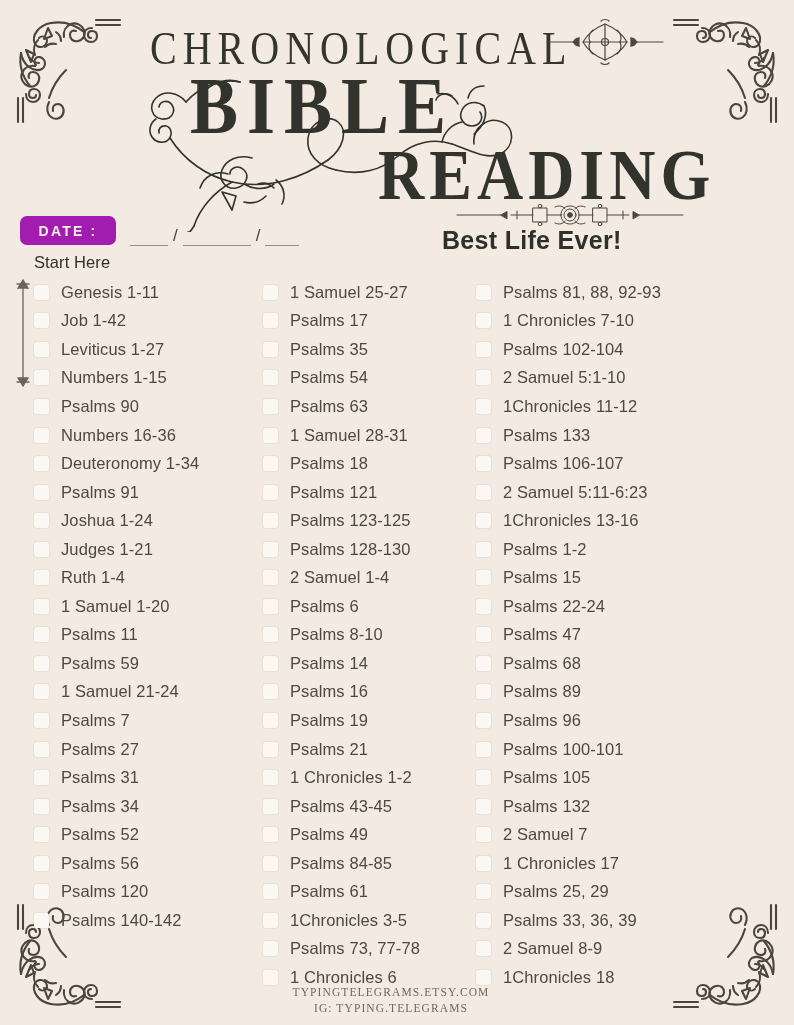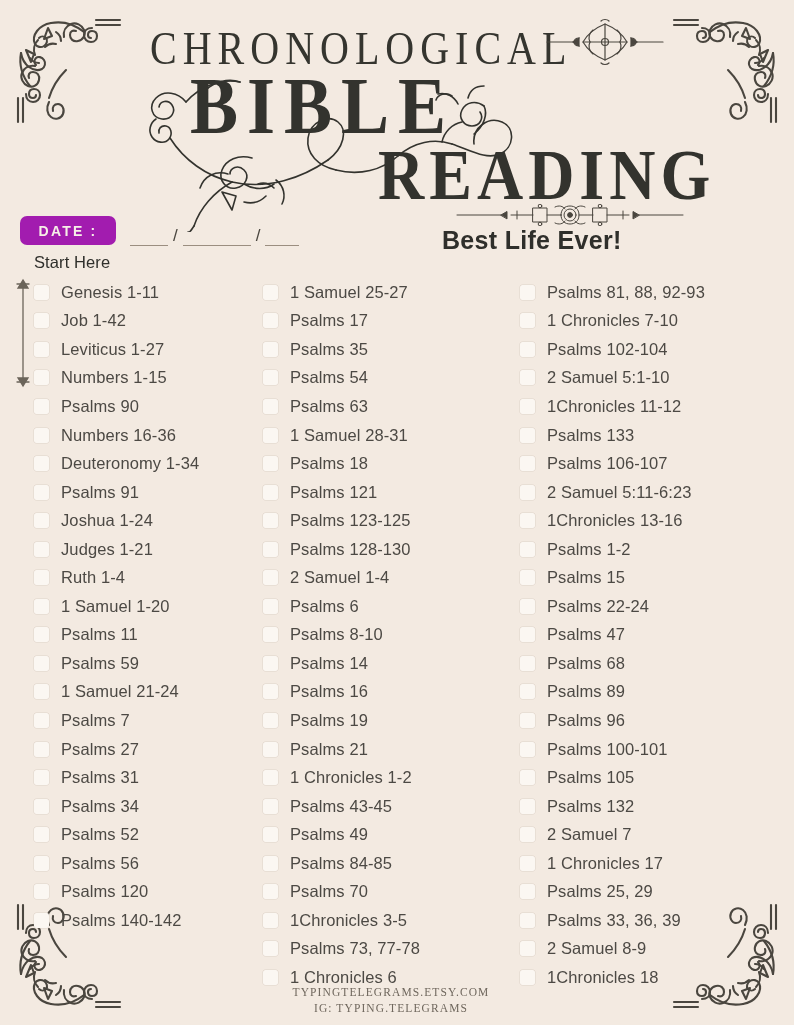--- a/index.html
+++ b/index.html
@@ -89,21 +89,21 @@
 
   
   .start-arrow { position:absolute; left:14px; top:278px; width:18px; height:110px; }
   .start-arrow svg { width:100%; height:100%; }
 
   
   .columns { position:absolute; left:0; top:278px; right:0; height:710px; }
   .col { position:absolute; top:0; }
   .col-0 { left:34px;  width:226px;text-align:right; }
   .col-1 { left:263px; width:236px; }
-  .col-2 { left:520px; width:250px; }
+  .col-2 { left:476px; width:250px; }
 
   .row { height:28.55px; display:flex; align-items:center; }
   .cb {
     width:15px; height:15px; flex:0 0 15px;
     background:#fbf7f2; border-radius:2.5px;
     box-shadow: 0 0 0 .5px rgba(175,160,145,.30);
   }
   .row-label {
     margin-left:12px;
     font-size:16.5px; color:#4c4944; letter-spacing:.1px; white-space:nowrap;
@@ -508,21 +508,21 @@
         <div class="row">
           <span class="cb"></span>
           <span class="row-label">Psalms 49</span>
         </div>
         <div class="row">
           <span class="cb"></span>
           <span class="row-label">Psalms 84-85</span>
         </div>
         <div class="row">
           <span class="cb"></span>
-          <span class="row-label">Psalms 70</span>
+          <span class="row-label">Psalms 61</span>
         </div>
         <div class="row">
           <span class="cb"></span>
           <span class="row-label">1Chronicles 3-5</span>
         </div>
         <div class="row">
           <span class="cb"></span>
           <span class="row-label">Psalms 73, 77-78</span>
         </div>
         <div class="row">

